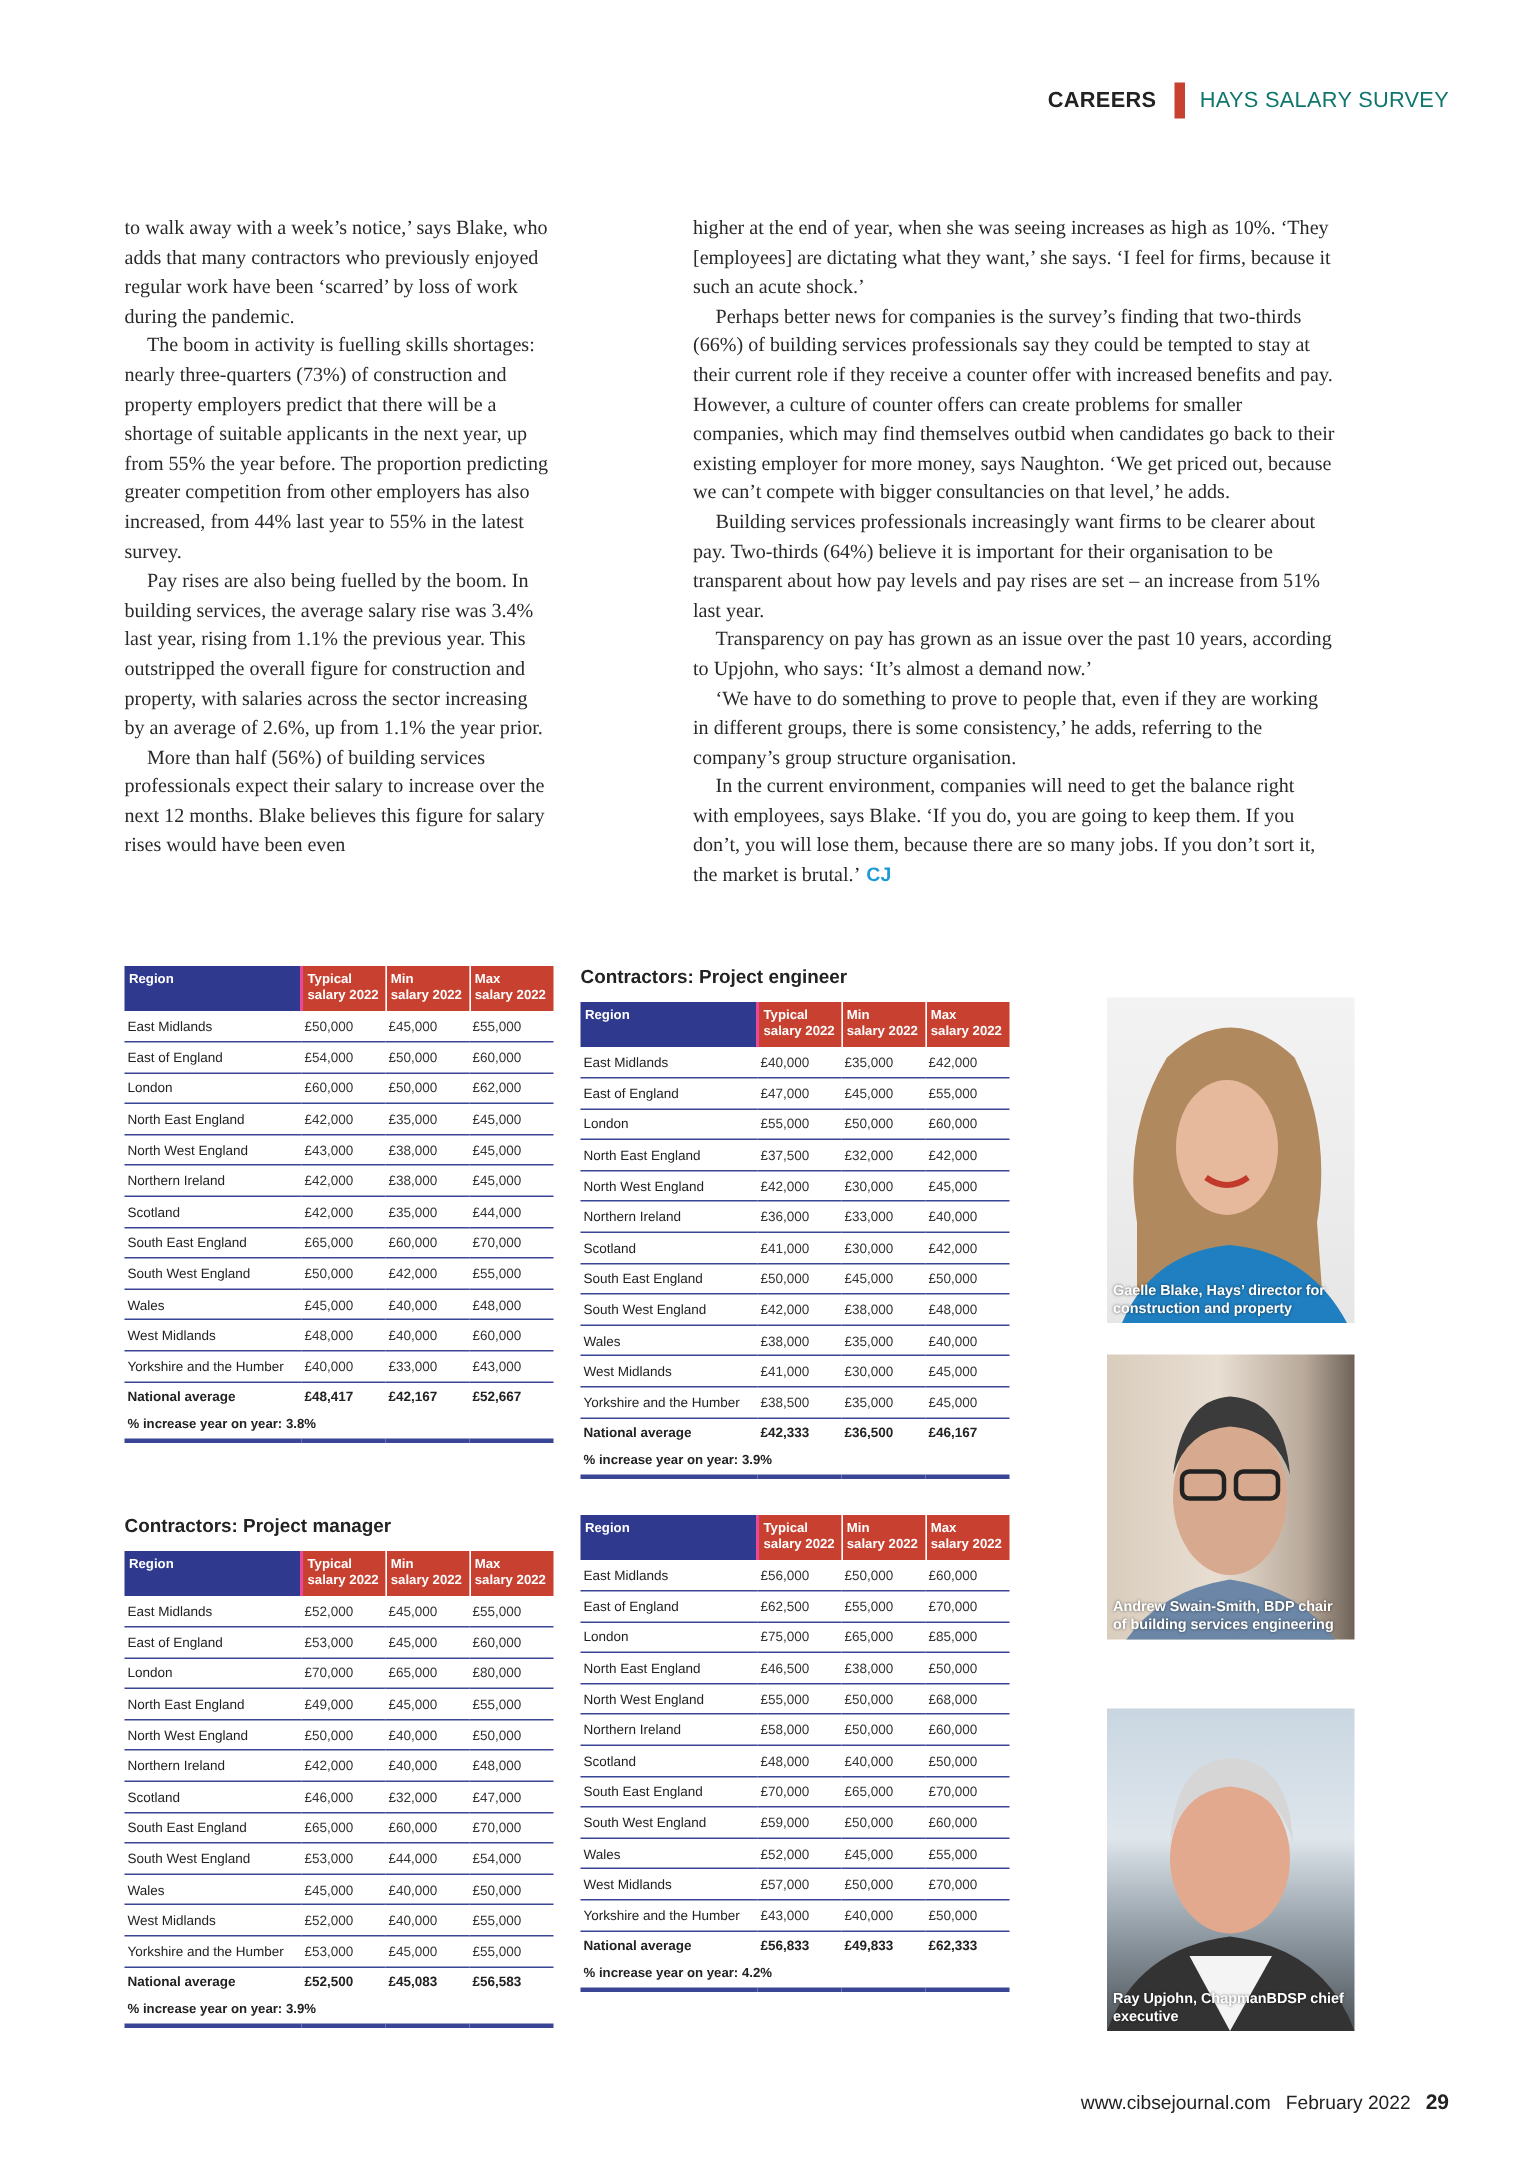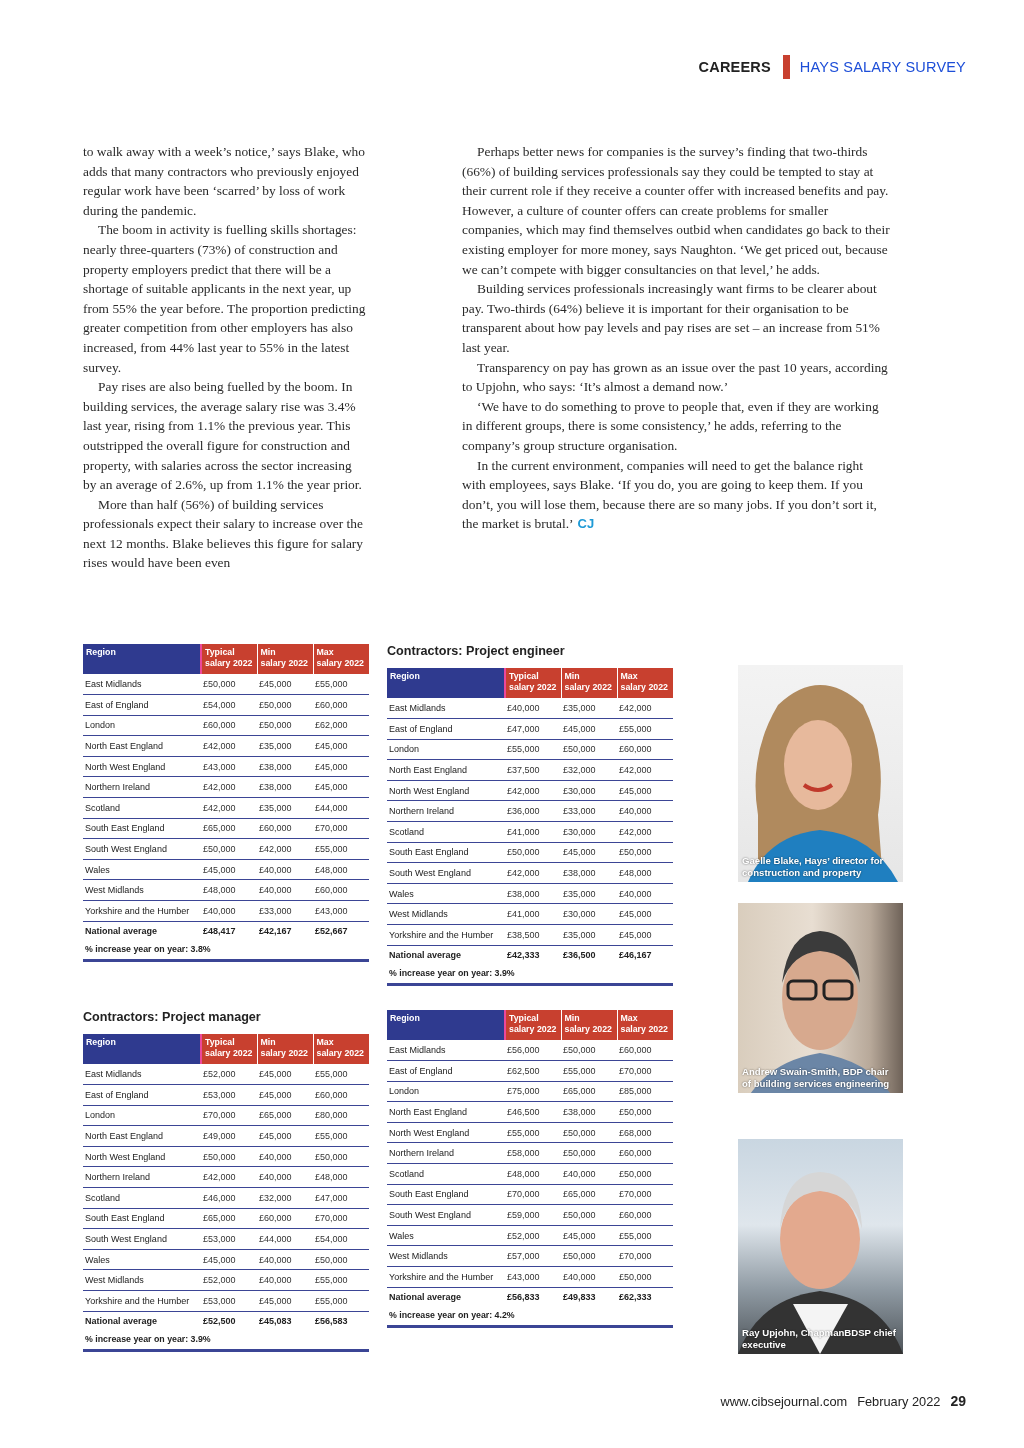--- a/index.html
+++ b/index.html
@@ -2,21 +2,21 @@
 <html><head>
 <meta charset="utf-8">
 <style>
   * { box-sizing: border-box; margin: 0; padding: 0; }
   html, body { width: 1024px; height: 1448px; background: #ffffff; overflow: hidden; }
   body { position: relative; font-family: "Liberation Serif", serif; color: #222; }
 
   .header { position: absolute; top: 55px; right: 58px; display: flex; align-items: center; font-family: "Liberation Sans", sans-serif; font-size: 14.5px; }
   .header .sec { font-weight: bold; color: #222; letter-spacing: 0.2px; }
   .header .bar { width: 7px; height: 24px; background: #c8402f; margin: 0 10px 0 12px; }
-  .header .pub { color: #1d4ed8; letter-spacing: 0.2px; }
+  .header .pub { color: #0f766e; letter-spacing: 0.2px; }
 
   .col { position: absolute; top: 142px; font-size: 13.4px; line-height: 19.6px; color: #2a2a2a; }
   .col.left { left: 83px; width: 285px; }
   .col.right { left: 462px; width: 428px; }
   .col p { text-indent: 0; }
   .col p.ind { text-indent: 15px; }
   .cj { font-family: "Liberation Sans", sans-serif; font-weight: bold; color: #1e9ad6; font-size: 13px; margin-left: 4px; }
 
   .tbl { position: absolute; width: 286px; font-family: "Liberation Sans", sans-serif; }
   .tbl .ttl { font-size: 12.6px; font-weight: bold; color: #222; height: 24px; }
@@ -49,20 +49,21 @@
 </div>
 
 <div class="col left">
   <p>to walk away with a week’s notice,’ says Blake, who adds that many contractors who previously enjoyed regular work have been ‘scarred’ by loss of work during the pandemic.</p>
   <p class="ind">The boom in activity is fuelling skills shortages: nearly three-quarters (73%) of construction and property employers predict that there will be a shortage of suitable applicants in the next year, up from 55% the year before. The proportion predicting greater competition from other employers has also increased, from 44% last year to 55% in the latest survey.</p>
   <p class="ind">Pay rises are also being fuelled by the boom. In building services, the average salary rise was 3.4% last year, rising from 1.1% the previous year. This outstripped the overall figure for construction and property, with salaries across the sector increasing by an average of 2.6%, up from 1.1% the year prior.</p>
   <p class="ind">More than half (56%) of building services professionals expect their salary to increase over the next 12 months. Blake believes this figure for salary rises would have been even</p>
 </div>
 
 <div class="col right">
+  <p>higher at the end of year, when she was seeing increases as high as 10%. ‘They [employees] are dictating what they want,’ she says. ‘I feel for firms, because it such an acute shock.’</p>
   <p class="ind">Perhaps better news for companies is the survey’s finding that two-thirds (66%) of building services professionals say they could be tempted to stay at their current role if they receive a counter offer with increased benefits and pay. However, a culture of counter offers can create problems for smaller companies, which may find themselves outbid when candidates go back to their existing employer for more money, says Naughton. ‘We get priced out, because we can’t compete with bigger consultancies on that level,’ he adds.</p>
   <p class="ind">Building services professionals increasingly want firms to be clearer about pay. Two-thirds (64%) believe it is important for their organisation to be transparent about how pay levels and pay rises are set – an increase from 51% last year.</p>
   <p class="ind">Transparency on pay has grown as an issue over the past 10 years, according to Upjohn, who says: ‘It’s almost a demand now.’</p>
   <p class="ind">‘We have to do something to prove to people that, even if they are working in different groups, there is some consistency,’ he adds, referring to the company’s group structure organisation.</p>
   <p class="ind"><span>In the current environment, companies will need to get the balance right with employees, says Blake. ‘If you do, you are going to keep them. If you don’t, you will lose them, because there are so many jobs. If you don’t sort it, the market is brutal.’</span><span class="cj">CJ</span></p>
 </div>
 
 <div class="tbl" style="left:83px; top:644px;">
     <table>
       <thead>

